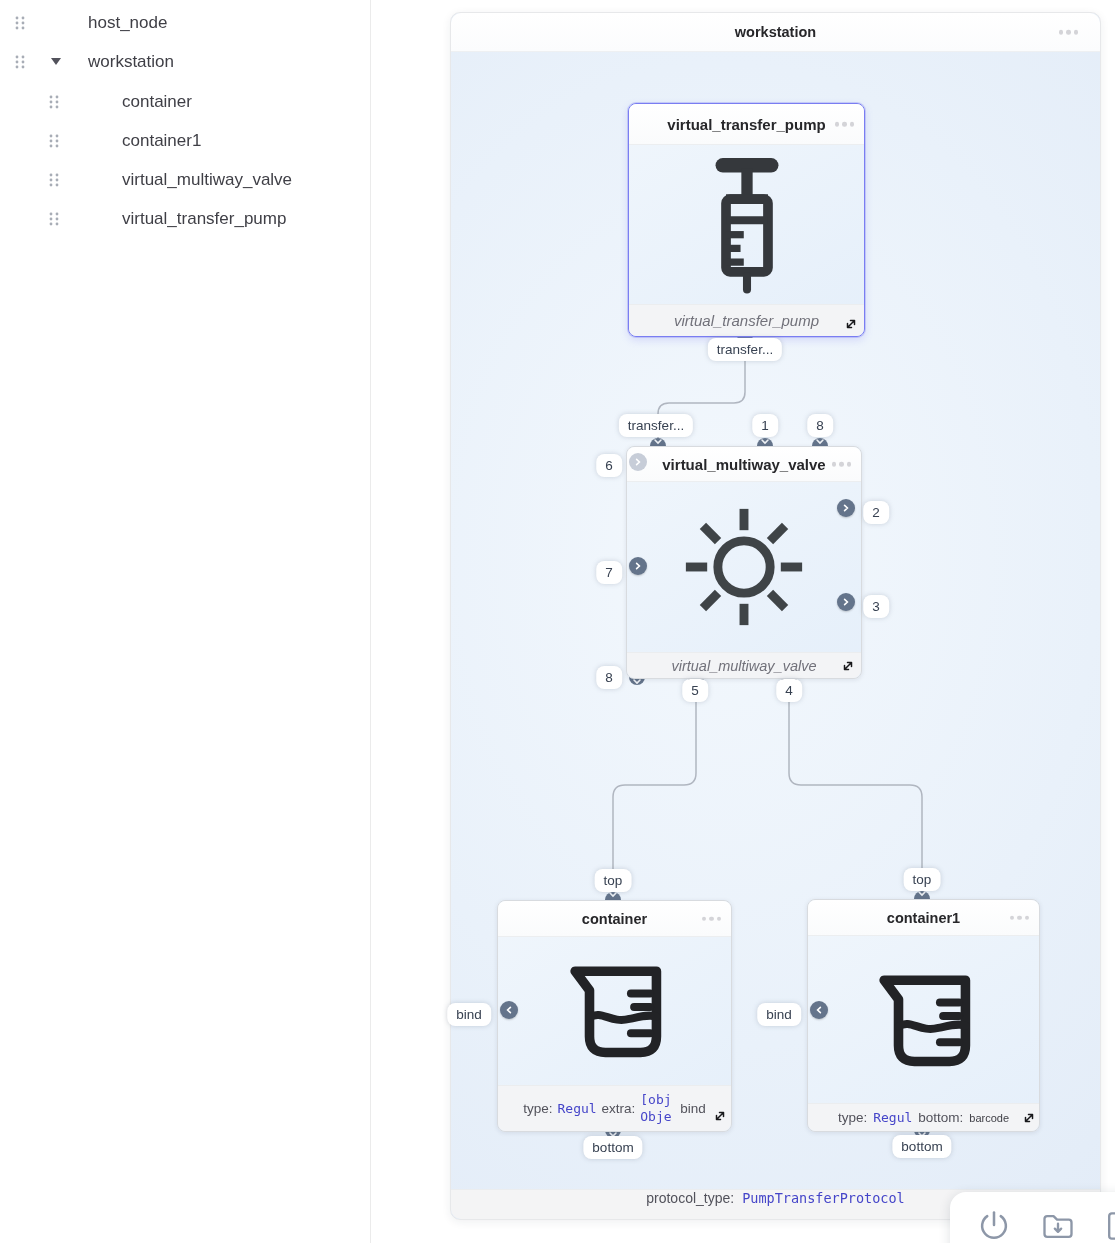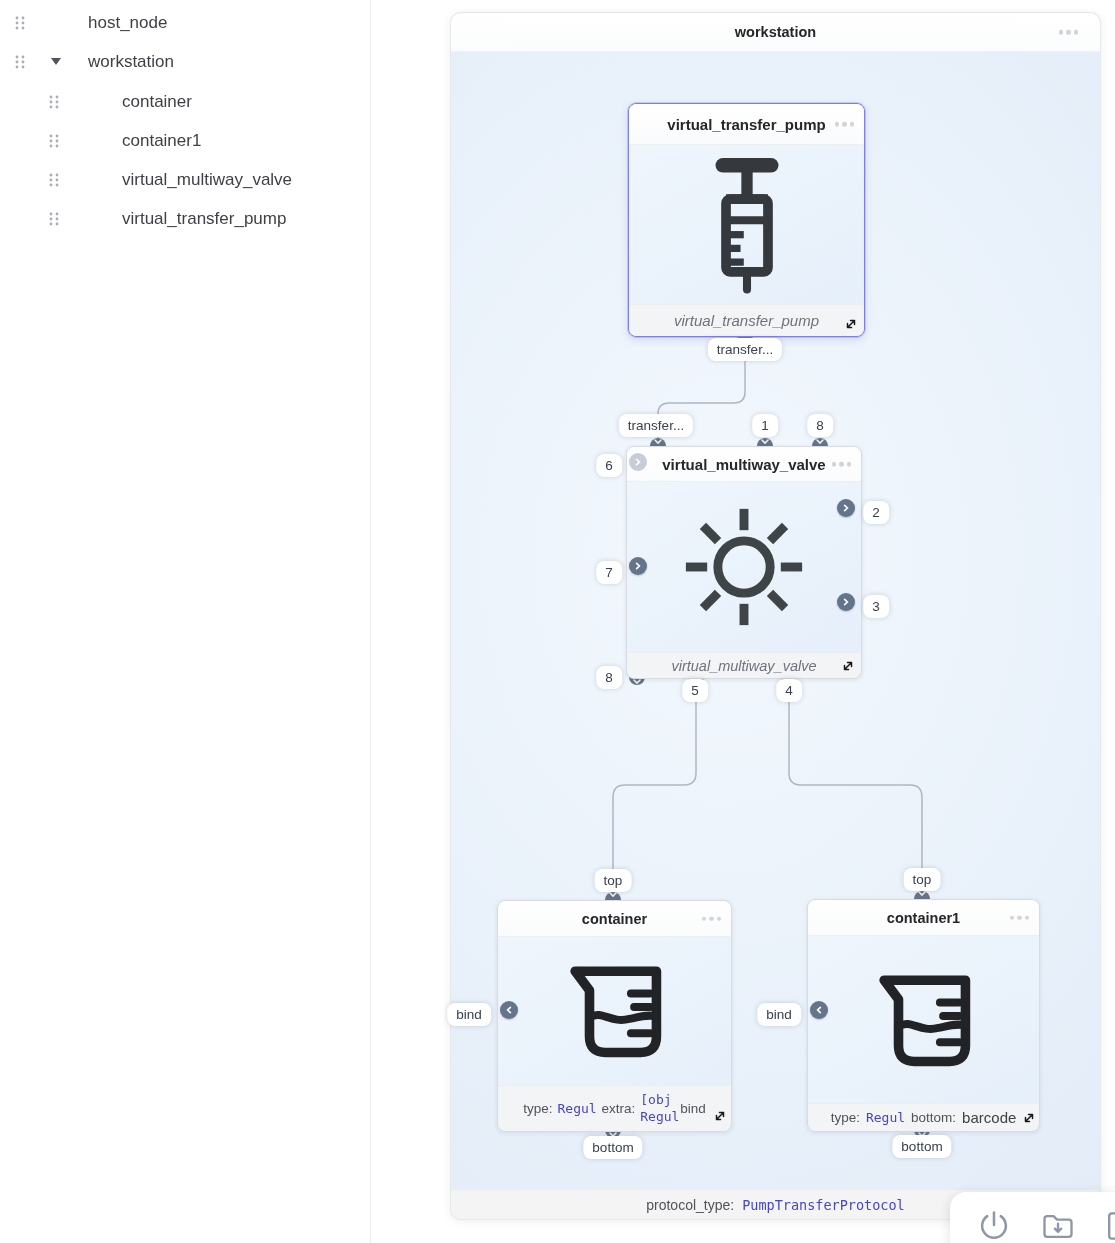--- a/index.html
+++ b/index.html
@@ -19,21 +19,21 @@
   
   #panel{position:absolute;left:450px;top:12px;width:649px;height:1206px;border-radius:10px;
          background:radial-gradient(120% 85% at 42% 45%, #f3f8fd 0%, #e9f1fa 48%, #dfe9f6 100%);
          border:1px solid #e7e8ea;box-shadow:0 2px 10px rgba(30,41,59,.07);z-index:1;}
   #panel-header{position:absolute;left:0;top:0;right:0;height:38px;background:linear-gradient(#ffffff,#fbfcfd);
          border-bottom:1px solid #eef0f2;border-radius:10px 10px 0 0;
          display:flex;align-items:center;justify-content:center;}
   #panel-title{font-size:14.5px;font-weight:700;color:#27272a;}
   #panel-footer{position:absolute;left:0;bottom:0;right:0;height:29px;background:#f4f4f5;
          border-top:1px solid #ebedef;border-radius:0 0 10px 10px;
-         display:flex;align-items:center;justify-content:center;gap:8px;}
+         display:flex;justify-content:center;gap:8px;}
   .proto-label{font-size:14px;color:#52525b;}
   .proto-value{font-size:13.5px;color:#4545c9;}
   .dots{display:flex;gap:3px;cursor:pointer;}
   .dots i{width:4.5px;height:4.5px;border-radius:50%;background:#d4d4d8;display:block;}
 
   #edge-layer{position:absolute;left:0;top:0;z-index:2;}
 
   
   .node{position:absolute;display:flex;flex-direction:column;border-radius:8px;
         border:1px solid #d8dbdf;background:linear-gradient(150deg,#f0f6fc,#e5effa);
@@ -43,21 +43,21 @@
         background:linear-gradient(#ffffff,#fafbfc);border-bottom:1px solid #eceef0;border-radius:8px 8px 0 0;}
   .node-title{font-size:15px;font-weight:700;color:#27272a;}
   .node-dots{position:absolute;right:10px;top:50%;transform:translateY(-50%);}
   .node-body{flex:1;display:flex;align-items:center;justify-content:center;overflow:hidden;}
   .node-footer{position:relative;background:#f4f4f5e8;border-top:1px solid #ebedef;border-radius:0 0 8px 8px;
         display:flex;align-items:center;justify-content:center;}
   .footer-name{font-size:15px;font-style:italic;color:#71717a;}
   .resize-handle{position:absolute;right:6px;bottom:5px;cursor:nwse-resize;}
   .field-label{font-size:13.5px;color:#52525b;white-space:nowrap;}
   .field-value{font-size:13px;color:#4545c9;}
-  .field-value.dark{color:#3f3f46;font-family:"Liberation Sans",sans-serif;font-size:15px;}
+  .field-value.dark{color:#3f3f46;font-family:"Liberation Sans",sans-serif;font-size:11px;}
 
   
   .badge{position:absolute;transform:translateX(-50%);background:#fff;border-radius:8px;
          box-shadow:0 0 5px rgba(100,110,130,.28);font-size:13.5px;color:#374151;
          padding:4px 9px;z-index:4;white-space:nowrap;}
   .side-port{position:absolute;width:18px;height:18px;border-radius:50%;background:#64748b;
          display:flex;align-items:center;justify-content:center;z-index:4;cursor:crosshair;
          box-shadow:0 1px 2px rgba(0,0,0,.2);}
   .side-port.muted{background:#c7cdd8;box-shadow:none;}
 
@@ -279,21 +279,21 @@
         <path d="M16 36 C24 31 29 40 41 37 C48 35.5 53 34 58 35.5" stroke-width="5"></path>
         <path d="M42 21 H54" stroke-width="5"></path>
         <path d="M44 29.5 H54" stroke-width="5"></path>
         <path d="M42 46 H54" stroke-width="5"></path>
       </svg>
     </div>
     <div class="node-footer" style="height:45px;gap:5px;padding:0 8px;overflow:hidden;">
       <span class="field-label">type:</span>
       <span class="field-value mono" style="max-width:39px;overflow:hidden;white-space:nowrap;">Regula</span>
       <span class="field-label">extra:</span>
-      <span class="field-value mono" style="width:35px;line-height:1.25;">[obj Regul</span>
+      <span class="field-value mono" style="width:35px;line-height:1.25;">[obj Obje</span>
       <span class="field-label">bind</span>
       <svg class="resize-handle" style="right:4px;bottom:8px;" width="14" height="14" viewBox="0 0 14 14" stroke="#18181b" stroke-width="1.5" stroke-linecap="round">
         <path d="M3.5 10.5 L10.5 3.5 M3.5 10.5 v-4 M3.5 10.5 h4 M10.5 3.5 v4 M10.5 3.5 h-4"></path>
       </svg>
     </div>
   </div>
 
   <div class="node" style="left:807px;top:899px;width:231px;height:231px;">
     <div class="node-header" style="height:35px;">
       <span class="node-title" style="font-size:14.5px;">container1</span>

